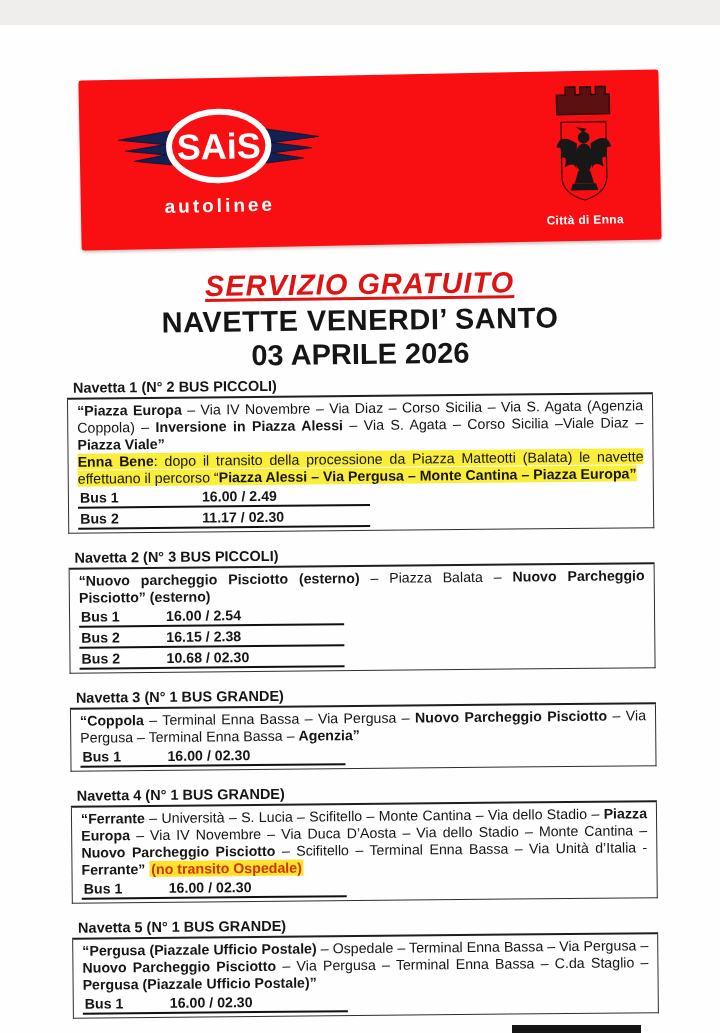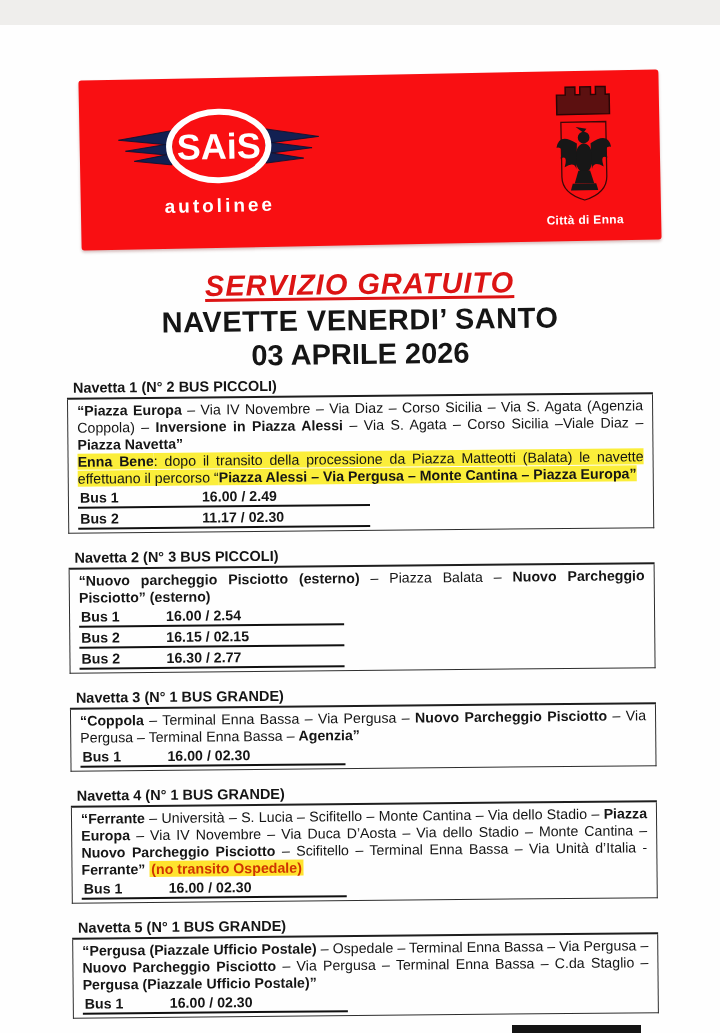--- a/index.html
+++ b/index.html
@@ -89,21 +89,21 @@
   <div class="title-block">
     <div class="title-service">SERVIZIO GRATUITO</div>
     <div class="title-event">NAVETTE VENERDI’ SANTO</div>
     <div class="title-date">03 APRILE 2026</div>
   </div>
 
   <div class="content">
       <div class="section">
         <div class="sec-header">Navetta 1 (N° 2 BUS PICCOLI)</div>
         <div class="sec-box">
-          <p class="route"><span class="seg-b">“Piazza Europa</span><span class="seg-n"> – Via IV Novembre – Via Diaz – Corso Sicilia – Via S. Agata (Agenzia Coppola) – </span><span class="seg-b">Inversione in Piazza Alessi</span><span class="seg-n"> – Via S. Agata – Corso Sicilia –Viale Diaz – </span><span class="seg-b">Piazza Navetta”</span></p>
+          <p class="route"><span class="seg-b">“Piazza Europa</span><span class="seg-n"> – Via IV Novembre – Via Diaz – Corso Sicilia – Via S. Agata (Agenzia Coppola) – </span><span class="seg-b">Inversione in Piazza Alessi</span><span class="seg-n"> – Via S. Agata – Corso Sicilia –Viale Diaz – </span><span class="seg-b">Piazza Viale”</span></p>
           <p class="note"><span class="hl seg-b">Enna Bene</span><span class="hl seg-n">: dopo il transito della processione da Piazza Matteotti (Balata) le navette effettuano il percorso “</span><span class="hl seg-b">Piazza Alessi – Via Pergusa – Monte Cantina – Piazza Europa”</span></p>
           <div class="bus-row">
             <span class="bus-label">Bus 1</span>
             <span class="bus-time">16.00 / 2.49</span>
           </div>
           <div class="bus-row">
             <span class="bus-label">Bus 2</span>
             <span class="bus-time">11.17 / 02.30</span>
           </div>
         </div>
@@ -111,25 +111,25 @@
       <div class="section">
         <div class="sec-header">Navetta 2 (N° 3 BUS PICCOLI)</div>
         <div class="sec-box">
           <p class="route"><span class="seg-b">“Nuovo parcheggio Pisciotto (esterno)</span><span class="seg-n"> – Piazza Balata – </span><span class="seg-b">Nuovo Parcheggio Pisciotto” (esterno)</span></p>
           <div class="bus-row">
             <span class="bus-label">Bus 1</span>
             <span class="bus-time">16.00 / 2.54</span>
           </div>
           <div class="bus-row">
             <span class="bus-label">Bus 2</span>
-            <span class="bus-time">16.15 / 02.15</span>
+            <span class="bus-time">16.15 / 2.38</span>
           </div>
           <div class="bus-row">
             <span class="bus-label">Bus 2</span>
-            <span class="bus-time">16.30 / 2.77</span>
+            <span class="bus-time">10.68 / 02.30</span>
           </div>
         </div>
       </div>
       <div class="section">
         <div class="sec-header">Navetta 3 (N° 1 BUS GRANDE)</div>
         <div class="sec-box">
           <p class="route"><span class="seg-b">“Coppola</span><span class="seg-n"> – Terminal Enna Bassa – Via Pergusa – </span><span class="seg-b">Nuovo Parcheggio Pisciotto</span><span class="seg-n"> – Via Pergusa – Terminal Enna Bassa – </span><span class="seg-b">Agenzia”</span></p>
           <div class="bus-row">
             <span class="bus-label">Bus 1</span>
             <span class="bus-time">16.00 / 02.30</span>

